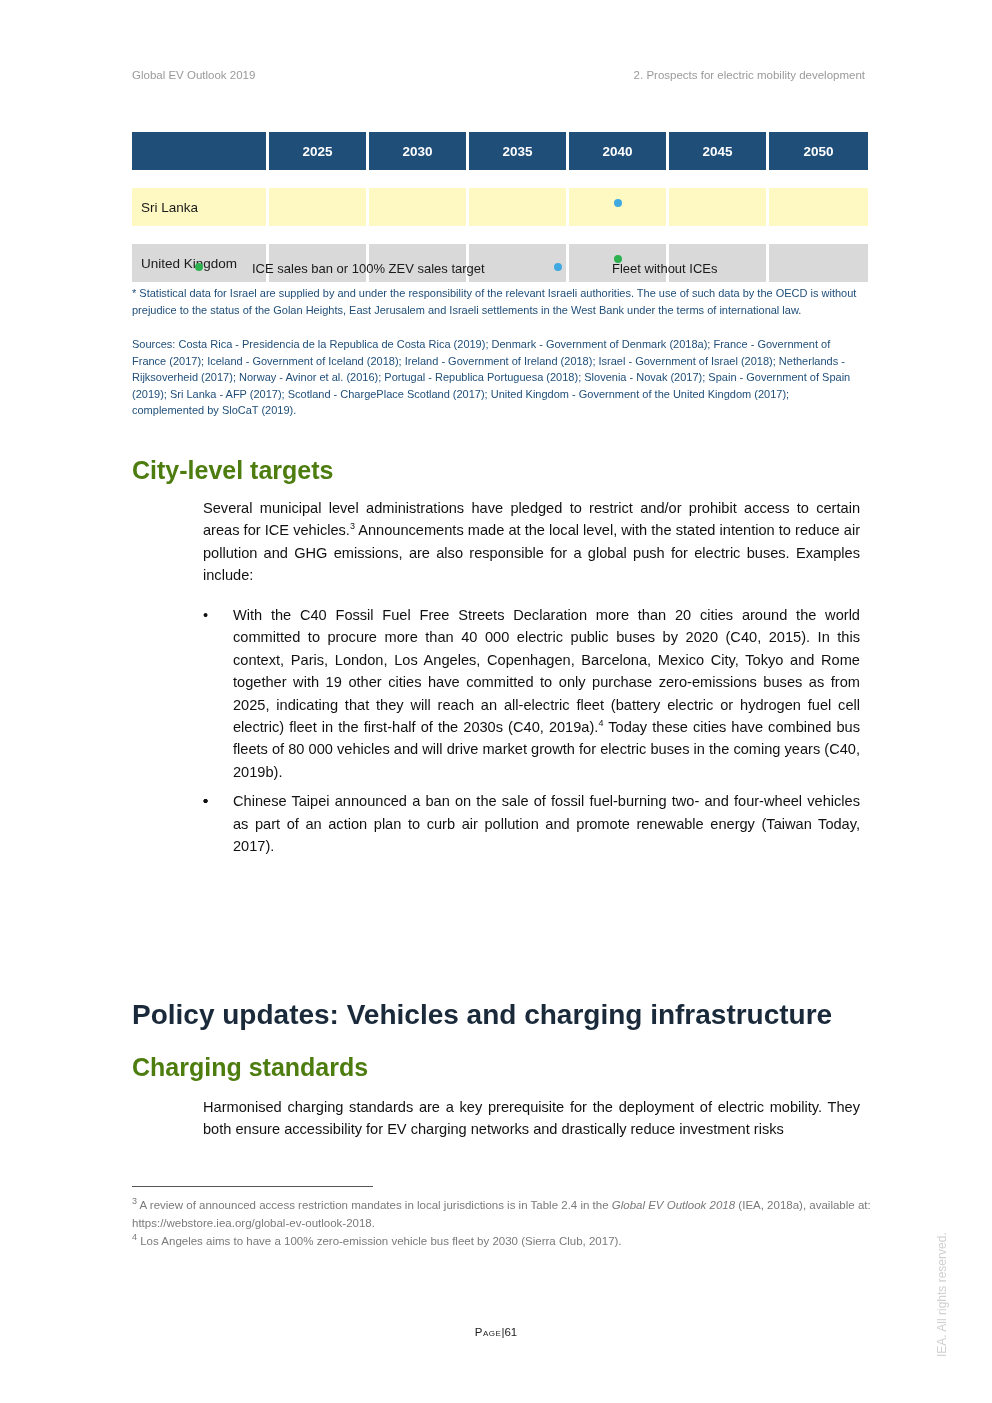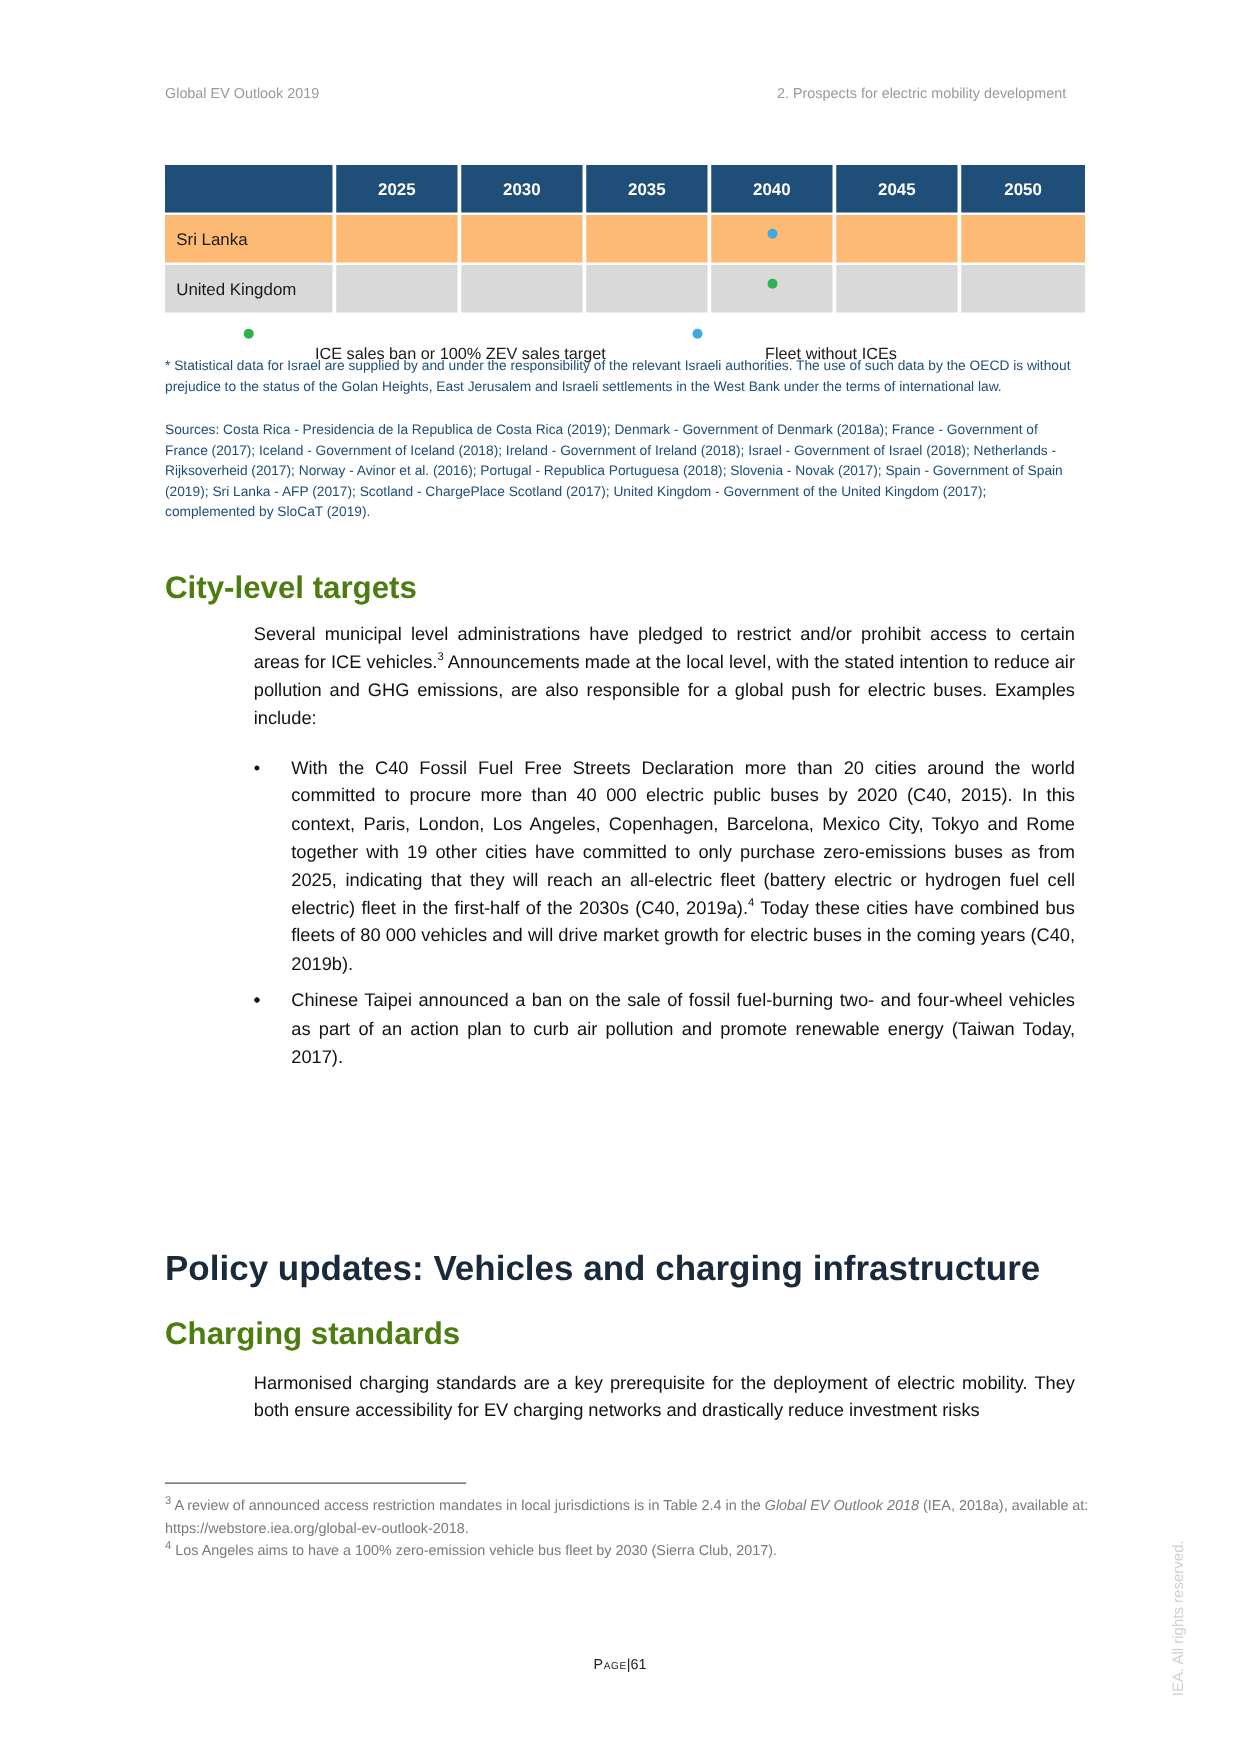--- a/index.html
+++ b/index.html
@@ -1,37 +1,37 @@
 <!DOCTYPE html>
 <html><head>
 <meta charset="utf-8">
 <style>
   html, body { margin: 0; padding: 0; background: #ffffff; }
   body { width: 992px; height: 1403px; position: relative; overflow: hidden;
          font-family: "Liberation Sans", sans-serif; color: #1a1a1a; }
   .abs { position: absolute; }
   .running-head { top: 69px; font-size: 11.5px; color: #9a9a9a; }
   #rh-left { left: 132px; }
-  #rh-right { right: 139px; text-align: center; }
+  #rh-right { right: 127px; text-align: center; }
 
   
   .tbl { left: 132px; top: 132px; width: 736px; }
-  .tr { display: flex; height: 38px; margin-bottom: 2px; }
+  .tr { display: flex; height: 38px; margin-bottom: 18px; }
   .td { box-sizing: border-box; position: relative; height: 38px; margin-right: 3px; font-size: 13.5px; display: flex; align-items: center; }
   .td:last-child { margin-right: 0; }
   .td.first { width: 134px; padding-left: 9px; }
   .td.col { width: 97px; justify-content: center; }
   .td.col.last { width: 99px; }
   .hdr .td { background: #1f4e79; color: #ffffff; font-weight: bold; font-size: 13.5px; }
-  .row-white .td { background: #fdba74; }
+  .row-white .td { background: #fef9c3; }
   .row-grey .td { background: #d9d9d9; }
   .dot { width: 8px; height: 8px; border-radius: 50%; position: absolute; left: 50%; top: 11px; margin-left: -4px; }
   .legend { top: 260px; left: 132px; width: 736px; height: 20px; font-size: 13px; }
   .legend .ldot { position: absolute; top: 3px; width: 8px; height: 8px; border-radius: 50%; }
-  .legend .ltxt { position: absolute; top: 15px; text-align: right; }
+  .legend .ltxt { position: absolute; top: 1px; text-align: right; }
 
   .note { left: 132px; width: 732px; color: #1f4e79; font-size: 11px; line-height: 16.5px; }
   #israel-note { top: 285px; }
   #sources-note { top: 336px; }
 
   .h2 { left: 132px; font-weight: bold; color: #4d7c0f; font-size: 25px; }
   .h1 { left: 132px; font-weight: bold; color: #1a2a3a; font-size: 28px; }
   .para { left: 203px; width: 657px; font-size: 14.6px; line-height: 22.4px; text-align: justify; color: #111; }
   .bullets { left: 203px; width: 657px; top: 604px; font-size: 14.6px; line-height: 22.4px; color: #111; }
   .bullet { position: relative; padding-left: 30px; text-align: justify; margin-bottom: 7px; }

